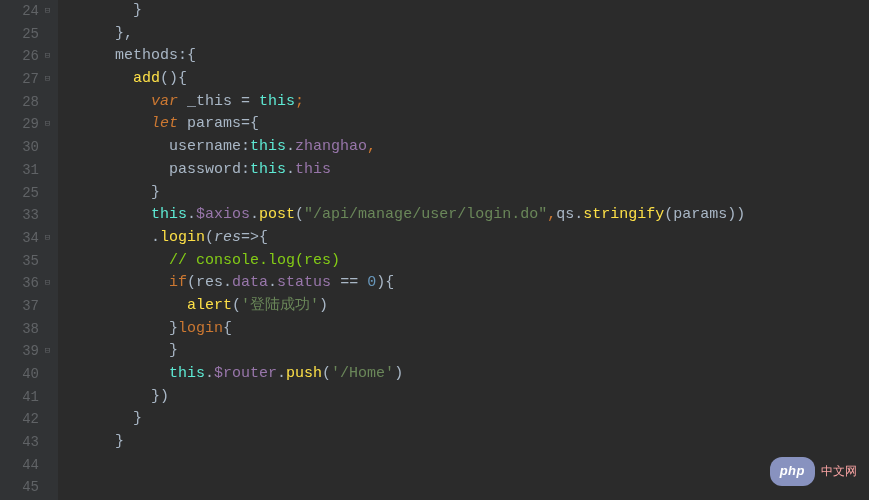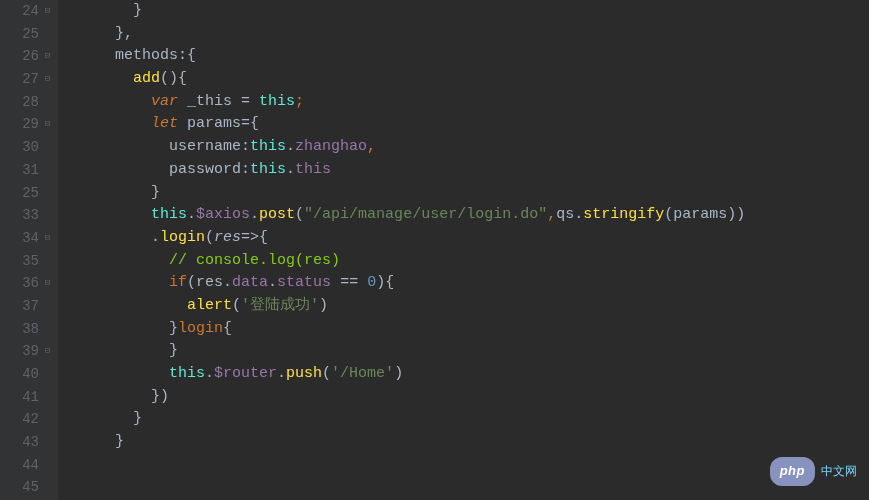--- a/index.html
+++ b/index.html
@@ -80,21 +80,21 @@
       color: #fff;
       padding: 3px 10px;
       border-radius: 12px;
       font-size: 13px;
       font-weight: bold;
       font-family: sans-serif;
       font-style: italic;
       letter-spacing: 0.5px;
     }
     .watermark-text {
-      color: #7dd3fc;
+      color: #fca5a5;
       font-size: 12px;
       font-family: sans-serif;
     }
   </style>
 </head>
 <body>
 
 <div class="editor">
   <div class="gutter">
     <div class="gutter-line">

